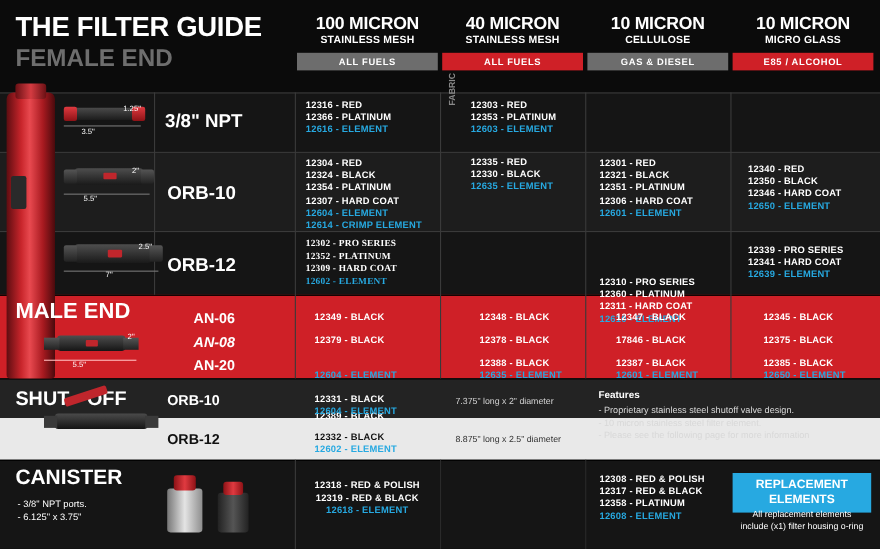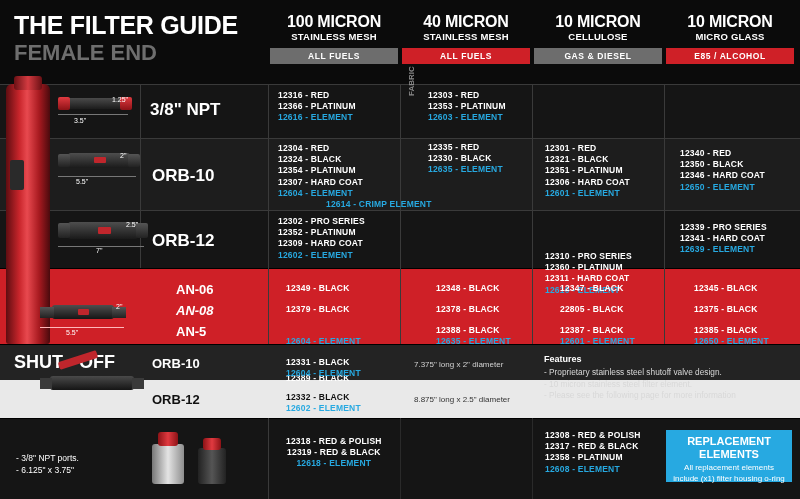--- a/index.html
+++ b/index.html
@@ -4,21 +4,21 @@
 <style>
   html,body{margin:0;padding:0;background:#000;}
   body{width:800px;height:499px;overflow:hidden;font-family:"Liberation Sans",sans-serif;color:#fff;}
   #page{position:relative;width:800px;height:499px;background:#0b0b0b;}
 
   
   .abs{position:absolute;}
   .cell{position:absolute;box-sizing:border-box;}
   .pn{font-size:8.5px;font-weight:bold;letter-spacing:.2px;line-height:11.2px;color:#ffffff;white-space:nowrap;}
   .pn.el{color:#27a9e1;}
-  .pn.crimp{color:#27a9e1;margin-left:48px;}
+  .pn.crimp{color:#27a9e1;}
 
   
   #title{left:14px;top:12px;width:270px;}
   .t1{font-size:25px;font-weight:bold;letter-spacing:-0.3px;color:#fff;line-height:26px;}
   .t2{font-size:22px;font-weight:bold;letter-spacing:0px;color:#6e6e6e;line-height:24px;margin-top:3px;}
 
   
   .colhead{position:absolute;top:13px;text-align:center;}
   .ch-n{font-size:16px;font-weight:bold;line-height:17px;letter-spacing:-0.2px;}
   .ch-s{font-size:9.5px;font-weight:bold;line-height:12px;letter-spacing:.2px;margin-top:1px;}
@@ -181,63 +181,64 @@
     <div class="abs" style="left:0px;top:5px;width:12px;height:15px;background:linear-gradient(180deg,#555,#222);border-radius:2px;"></div>
     <div class="abs" style="left:78px;top:5px;width:12px;height:15px;background:linear-gradient(180deg,#555,#222);border-radius:2px;"></div>
     <div class="abs" style="left:40px;top:9px;width:13px;height:7px;background:#c0262c;border-radius:1px;"></div>
   </div>
   <div class="dim abs" style="left:126px;top:221px;">2.5"</div>
   <div class="abs" style="left:58px;top:246px;width:86px;height:1px;background:#777;"></div>
   <div class="dim abs" style="left:96px;top:247px;">7"</div>
 
   <div class="rowlabel rl-big" style="left:152px;top:231px;">ORB-12</div>
 
-  <div class="cell" style="left:278px;top:216px;">
+  <div class="cell" style="left:278px;top:216px;font-family:Liberation Serif, serif;">
     <div class="pn">12302 - PRO SERIES</div>
     <div class="pn">12352 - PLATINUM</div>
     <div class="pn">12309 - HARD COAT</div>
     <div class="pn el">12602 - ELEMENT</div>
   </div>
   <div class="cell" style="left:545px;top:216px;margin-top:35px;">
     <div class="pn">12310 - PRO SERIES</div>
     <div class="pn">12360 - PLATINUM</div>
     <div class="pn">12311 - HARD COAT</div>
     <div class="pn el">12610 - ELEMENT</div>
   </div>
   <div class="cell" style="left:680px;top:222px;">
     <div class="pn">12339 - PRO SERIES</div>
     <div class="pn">12341 - HARD COAT</div>
     <div class="pn el">12639 - ELEMENT</div>
   </div>
 
+  <div class="sectlabel" style="left:14px;top:272px;font-size:20px;color:#fff;">MALE END</div>
 
   <div class="abs" style="left:40px;top:300px;width:96px;height:24px;">
     <div class="abs" style="left:12px;top:5px;width:62px;height:14px;background:linear-gradient(180deg,#4e4e4e,#161616);border-radius:3px;"></div>
     <div class="abs" style="left:0px;top:7px;width:14px;height:11px;background:linear-gradient(180deg,#555,#222);"></div>
     <div class="abs" style="left:72px;top:7px;width:14px;height:11px;background:linear-gradient(180deg,#555,#222);"></div>
     <div class="abs" style="left:38px;top:9px;width:11px;height:6px;background:#c0262c;border-radius:1px;"></div>
   </div>
   <div class="dim abs" style="left:116px;top:303px;">2"</div>
   <div class="abs" style="left:40px;top:327px;width:84px;height:1px;background:#ffb9bb;"></div>
   <div class="dim abs" style="left:66px;top:329px;">5.5"</div>
 
   <div class="rowlabel rl-med" style="left:176px;top:282px;">AN-06</div>
   <div class="rowlabel rl-med" style="left:176px;top:303px;font-style:italic;">AN-08</div>
-  <div class="rowlabel rl-med" style="left:176px;top:324px;">AN-5</div>
+  <div class="rowlabel rl-med" style="left:176px;top:324px;">AN-20</div>
 
   <div class="pn abs" style="left:286px;top:283px;">12349 - BLACK</div>
   <div class="pn abs" style="left:286px;top:304px;">12379 - BLACK</div>
   <div class="pn abs" style="left:286px;top:325px;margin-top:48px;">12389 - BLACK</div>
 
   <div class="pn abs" style="left:436px;top:283px;">12348 - BLACK</div>
   <div class="pn abs" style="left:436px;top:304px;">12378 - BLACK</div>
   <div class="pn abs" style="left:436px;top:325px;">12388 - BLACK</div>
 
   <div class="pn abs" style="left:560px;top:283px;">12347 - BLACK</div>
-  <div class="pn abs" style="left:560px;top:304px;">22805 - BLACK</div>
+  <div class="pn abs" style="left:560px;top:304px;">17846 - BLACK</div>
   <div class="pn abs" style="left:560px;top:325px;">12387 - BLACK</div>
 
   <div class="pn abs" style="left:694px;top:283px;">12345 - BLACK</div>
   <div class="pn abs" style="left:694px;top:304px;">12375 - BLACK</div>
   <div class="pn abs" style="left:694px;top:325px;">12385 - BLACK</div>
 
   <div class="pn el abs" style="left:286px;top:336px;">12604 - ELEMENT</div>
   <div class="pn el abs" style="left:436px;top:336px;">12635 - ELEMENT</div>
   <div class="pn el abs" style="left:560px;top:336px;">12601 - ELEMENT</div>
   <div class="pn el abs" style="left:694px;top:336px;">12650 - ELEMENT</div>
@@ -261,20 +262,21 @@
     <div class="abs" style="left:18px;top:-14px;width:40px;height:8px;background:#c0262c;transform:rotate(-18deg);border-radius:2px;"></div>
   </div>
 
   <div class="abs" style="left:544px;top:354px;width:250px;">
     <div class="feat-h">Features</div>
     <div class="feat-l" style="margin-top:3px;">- Proprietary stainless steel shutoff valve design.</div>
     <div class="feat-l">- 10 micron stainless steel filter element.</div>
     <div class="feat-l">- Please see the following page for more information</div>
   </div>
 
+  <div class="sectlabel" style="left:14px;top:424px;font-size:19px;color:#fff;">CANISTER</div>
   <div class="abs" style="left:16px;top:452px;">
     <div style="font-size:8.5px;color:#fff;line-height:12px;">- 3/8" NPT ports.</div>
     <div style="font-size:8.5px;color:#fff;line-height:12px;">- 6.125" x 3.75"</div>
   </div>
 
   <div class="abs" style="left:150px;top:430px;width:36px;height:56px;">
     <div class="abs" style="left:2px;top:14px;width:32px;height:40px;background:linear-gradient(90deg,#777,#e4e4e4,#8e8e8e);border-radius:3px;"></div>
     <div class="abs" style="left:8px;top:2px;width:20px;height:14px;background:linear-gradient(90deg,#8d1216,#e03a40,#8d1216);border-radius:3px;"></div>
   </div>
   <div class="abs" style="left:196px;top:436px;width:32px;height:50px;">
@@ -288,18 +290,18 @@
     <div class="pn el">12618 - ELEMENT</div>
   </div>
 
   <div class="cell" style="left:545px;top:430px;">
     <div class="pn">12308 - RED &amp; POLISH</div>
     <div class="pn">12317 - RED &amp; BLACK</div>
     <div class="pn">12358 - PLATINUM</div>
     <div class="pn el">12608 - ELEMENT</div>
   </div>
 
-  <div class="repl" style="left:666px;top:430px;width:126px;height:52px;">
+  <div class="repl" style="left:666px;top:430px;width:126px;height:36px;">
     <div class="repl-h">REPLACEMENT ELEMENTS</div>
     <div class="repl-b">All replacement elements include (x1) filter housing o-ring</div>
   </div>
 
 </div>
 
 </body></html>

